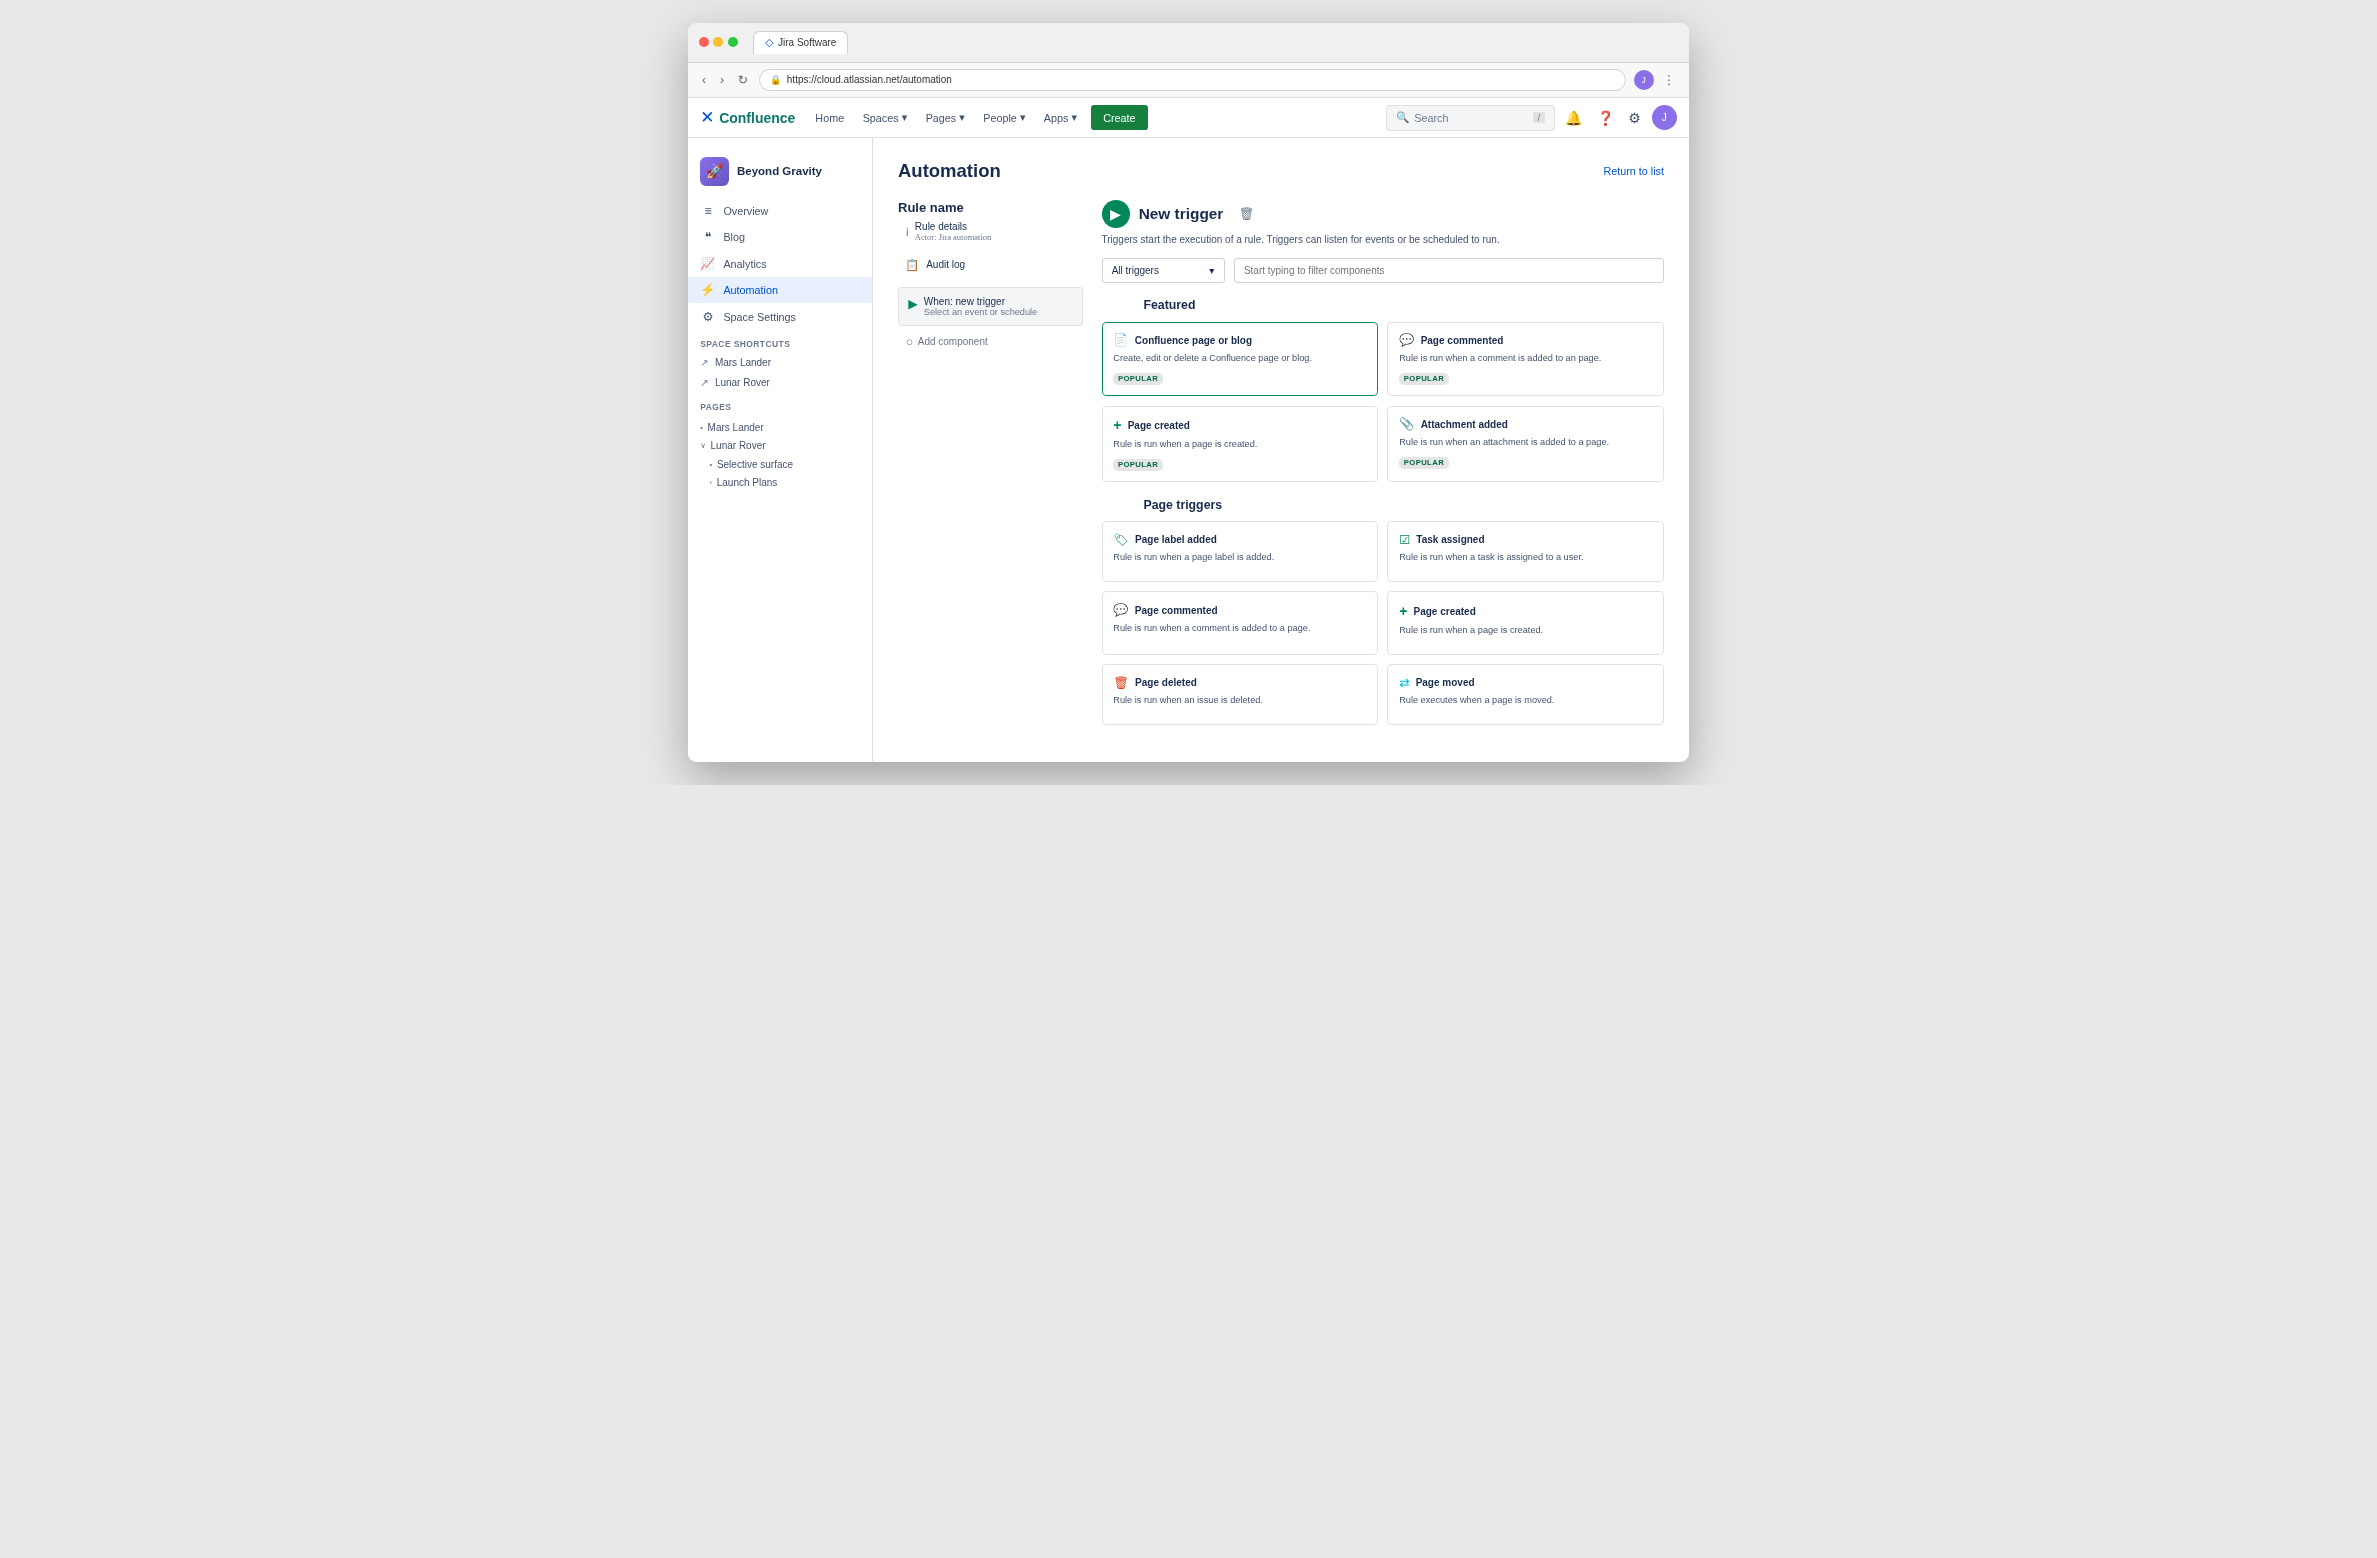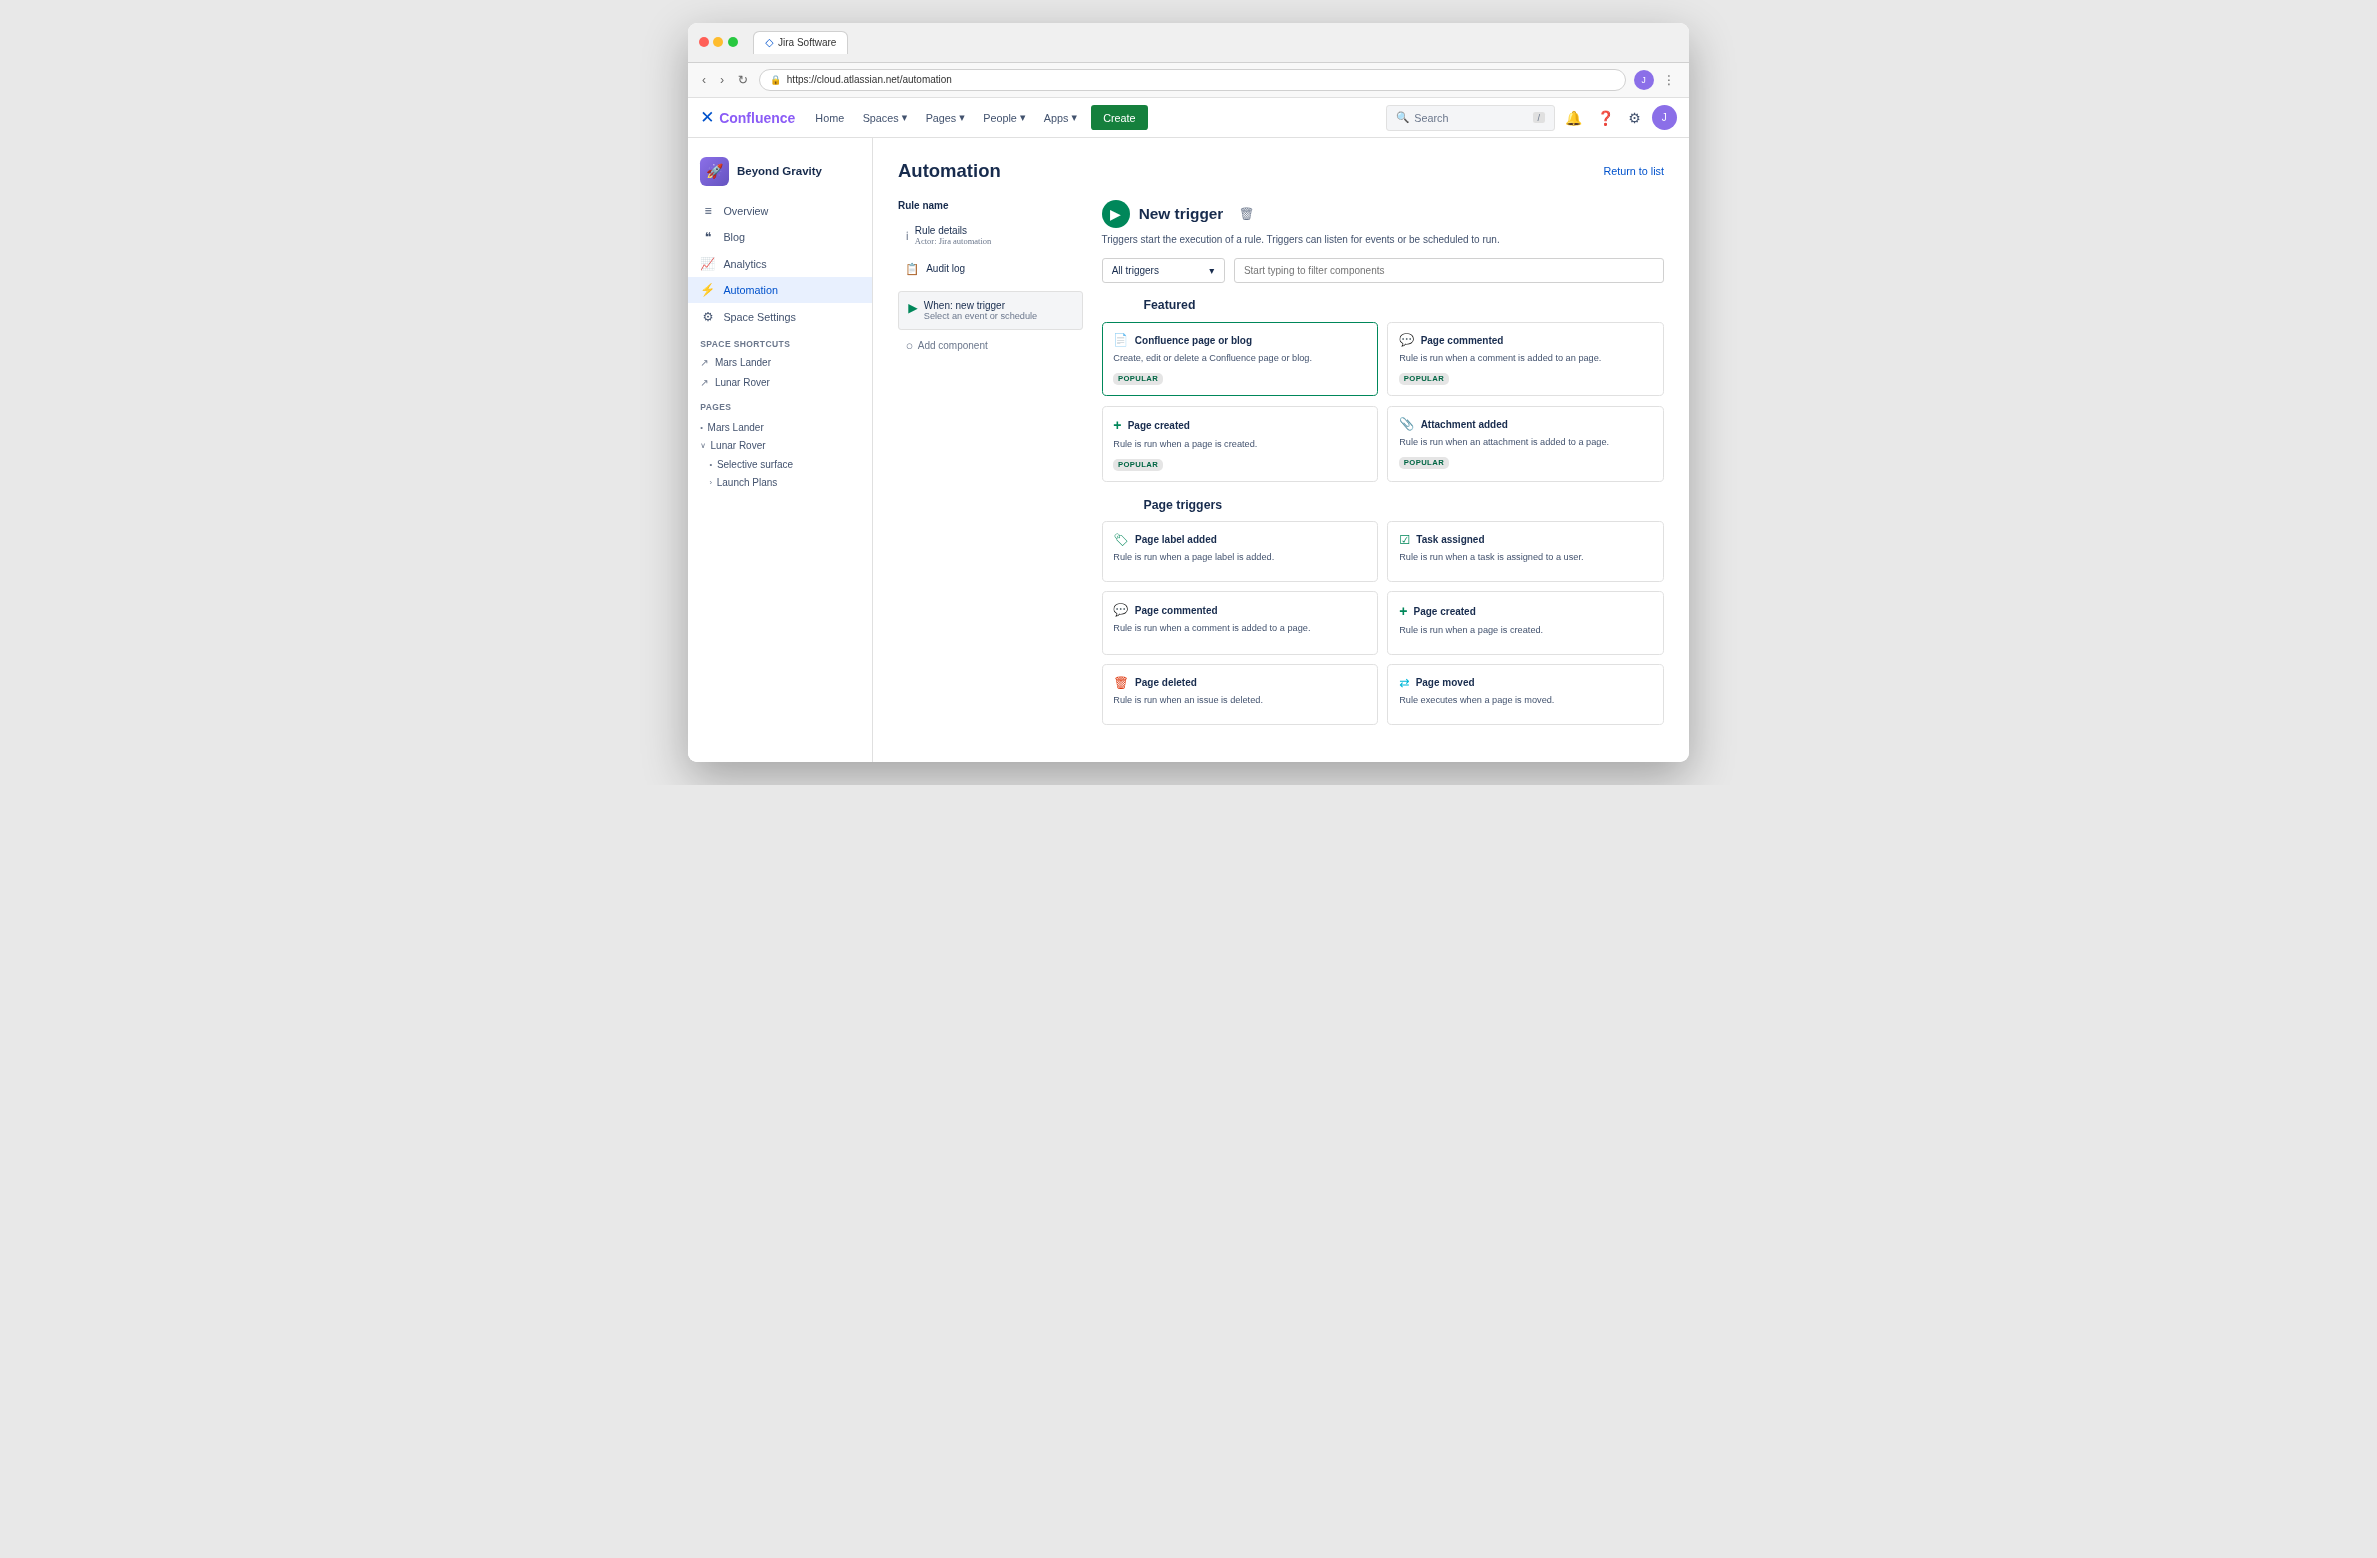--- a/index.html
+++ b/index.html
@@ -74,21 +74,21 @@
       background: #fff;
       border-bottom: 0.8px solid #e0e0e0;
       padding: 0 12.3px;
       display: flex;
       align-items: center;
       gap: 3.1px;
       height: 40px;
     }
     .appnav-logo { display: flex; align-items: center; gap: 4.6px; margin-right: 9.2px; }
     .logo-icon { color: #0052cc; font-size: 17px; }
-    .logo-text { font-weight: 600; font-size: 14px; color: #8b5cf6; }
+    .logo-text { font-weight: 600; font-size: 14px; color: #0f766e; }
     .nav-item {
       padding: 6.2px 7.7px;
       color: #42526E;
       font-size: 10.8px;
       cursor: pointer;
       border-radius: 3.1px;
       display: flex;
       align-items: center;
       gap: 3.1px;
     }
@@ -188,21 +188,21 @@
     .rule-panel {
       display: flex;
       gap: 18.5px;
     }
 
     .rule-sidebar {
       width: 185px;
       min-width: 185px;
     }
 
-    .rule-name-label { font-size: 10px; font-weight: 600; color: #172B4D; margin-bottom: 8px; }
+    .rule-name-label { font-size: 13px; font-weight: 600; color: #172B4D; margin-bottom: 0; }
 
     .rule-item {
       display: flex; align-items: center; gap: 6.2px;
       padding: 6.2px 7.7px;
       border-radius: 3.1px;
       cursor: pointer;
       margin-bottom: 3.1px;
     }
     .rule-item .r-icon { color: #6B778C; font-size: 11.5px; }
     .rule-item .r-title { font-size: 10px; color: #172B4D; font-weight: 500; }

